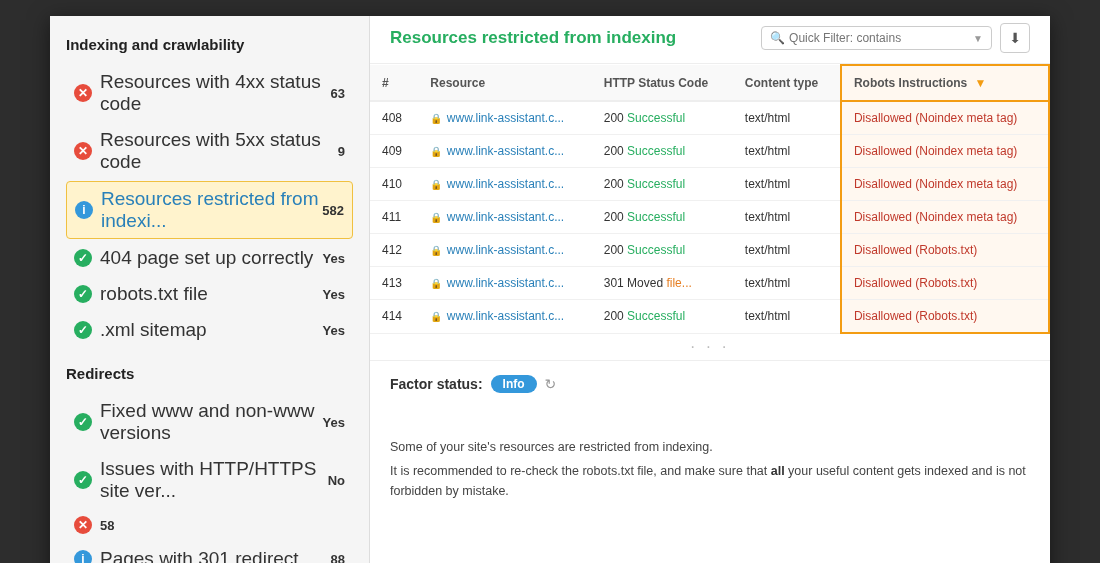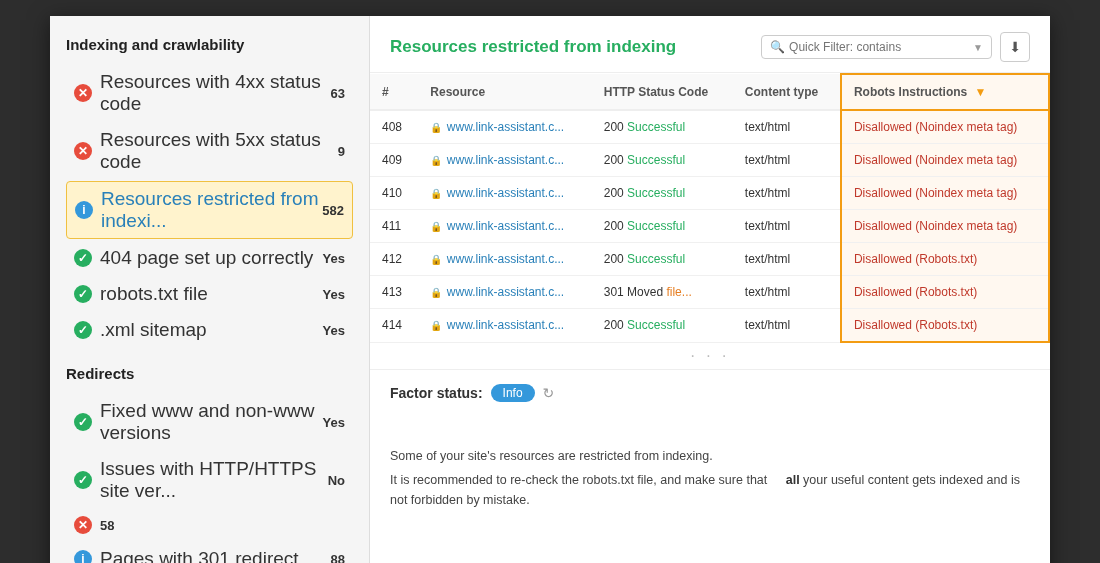--- a/index.html
+++ b/index.html
@@ -83,21 +83,21 @@
     }
     
     .right-panel {
       flex: 1;
       background: #fff;
       display: flex;
       flex-direction: column;
       overflow: hidden;
     }
     .right-header {
-      padding: 16px 20px 0 20px;
+      padding: 7px 20px 0 20px;
       display: flex;
       align-items: center;
       justify-content: space-between;
       border-bottom: 1px solid #eee;
       padding-bottom: 10px;
     }
     .right-title {
       font-size: 17px;
       font-weight: 700;
       color: #27ae60;
@@ -217,38 +217,37 @@
       font-size: 14px;
       font-weight: 700;
       color: #333;
     }
     .info-badge {
       background: #3498db;
       color: white;
       border-radius: 12px;
       padding: 2px 12px;
       font-size: 12px;
-      font-weight: 400;
+      font-weight: 700;
       cursor: pointer;
     }
     .refresh-icon {
       color: #999;
       font-size: 14px;
       cursor: pointer;
     }
     .factor-text {
       font-size: 12.5px;
       color: #444;
       line-height: 1.6;
       margin-top: 44px;
     }
     .highlight-all {
       font-weight: 700;
       color: #333;
-      margin-left: 15px;
     }
     
     .scroll-dots {
       text-align: center;
       padding: 4px 0;
       color: #bbb;
       font-size: 16px;
       letter-spacing: 3px;
     }
     .table-container {

